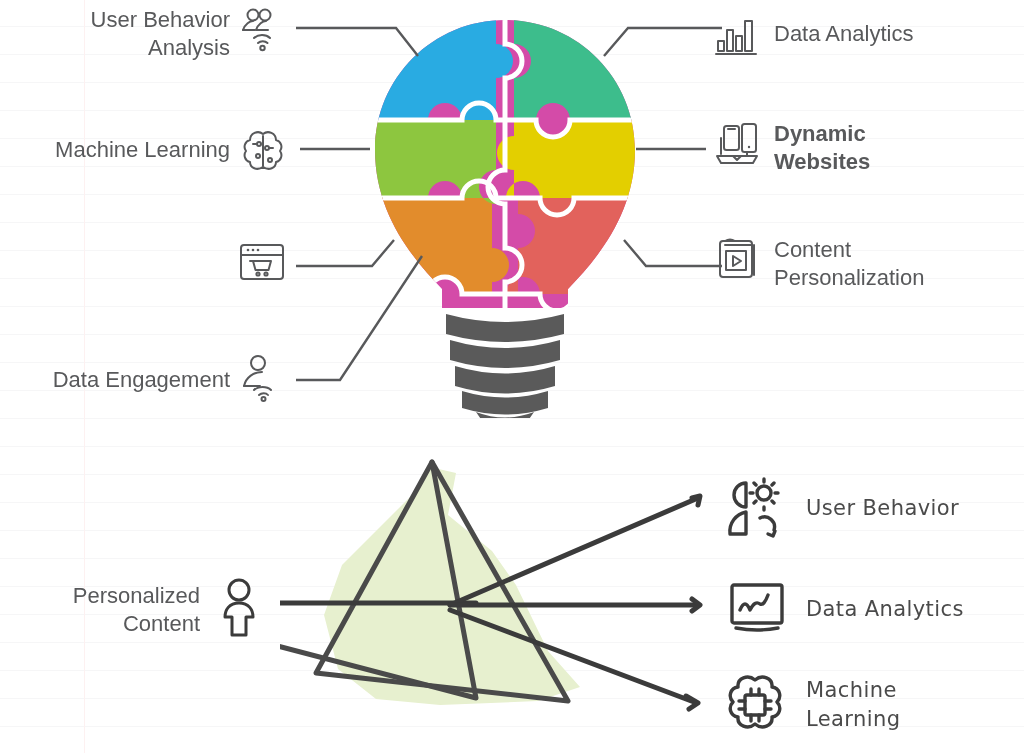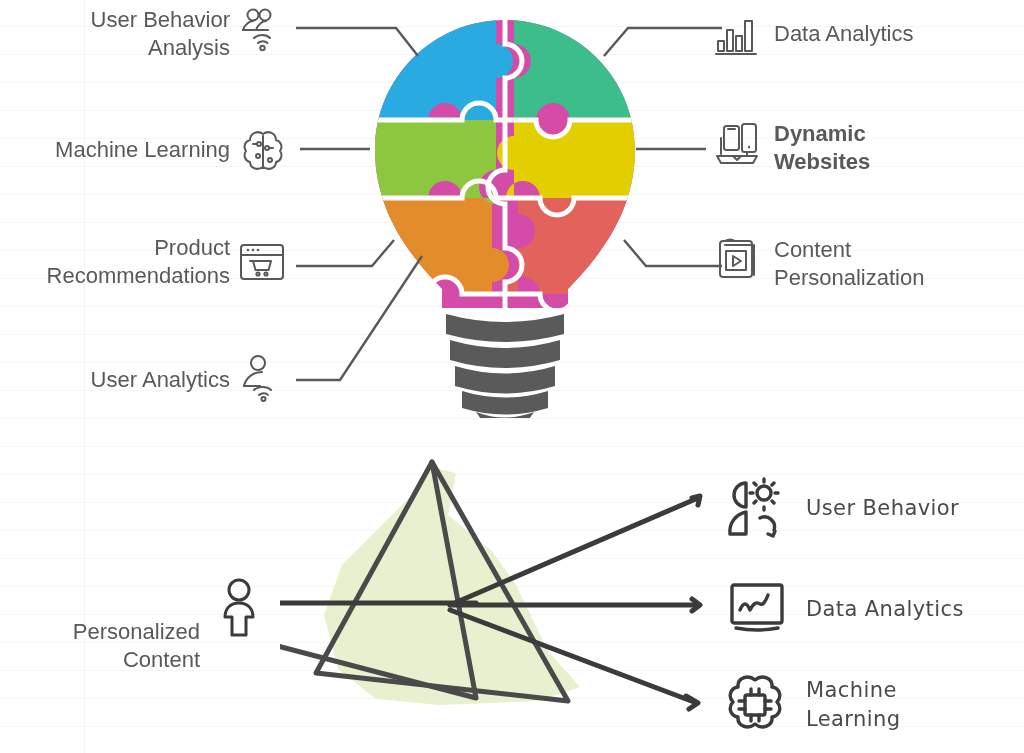--- a/index.html
+++ b/index.html
@@ -173,42 +173,40 @@
       <path d="M16 28 a2 2 0 1 0 4 0 a2 2 0 1 0 -4 0"></path>
       <path d="M28 32 a2 2 0 1 0 4 0 a2 2 0 1 0 -4 0"></path>
     </svg>
   </div>
   <div class="conn" style="left:300px;top:142px;">
     <svg width="90" height="14" viewBox="0 0 90 14" fill="none" stroke="#58595b" stroke-width="2.4">
       <path d="M0 7 H70"></path>
     </svg>
   </div>
 
-  <div class="label r" style="left:0px;top:234px;width:230px;">Product
-Recommendations</div>
   <div class="icon" style="left:238px;top:240px;">
     <svg width="48" height="44" viewBox="0 0 48 44" fill="none" stroke="#58595b" stroke-width="2" stroke-linecap="round" stroke-linejoin="round">
       <rect x="3" y="5" width="42" height="34" rx="3"></rect>
       <path d="M3 15 H45"></path>
       <circle cx="10" cy="10" r="1.3" fill="#58595b" stroke="none"></circle>
       <circle cx="15" cy="10" r="1.3" fill="#58595b" stroke="none"></circle>
       <circle cx="20" cy="10" r="1.3" fill="#58595b" stroke="none"></circle>
       <path d="M15 21 h18 l-2.5 9 h-13 Z"></path>
       <path d="M12 21 h3"></path>
       <circle cx="20" cy="34" r="1.6"></circle>
       <circle cx="28" cy="34" r="1.6"></circle>
     </svg>
   </div>
   <div class="conn" style="left:296px;top:232px;">
     <svg width="110" height="44" viewBox="0 0 110 44" fill="none" stroke="#58595b" stroke-width="2.4">
       <path d="M0 34 H76 L98 8"></path>
     </svg>
   </div>
 
-  <div class="label r" style="left:10px;top:366px;width:220px;">User Analytics</div>
+  <div class="label r" style="left:10px;top:366px;width:220px;">Data Engagement</div>
   <div class="icon" style="left:240px;top:352px;">
     <svg width="46" height="48" viewBox="0 0 46 48" fill="none" stroke="#58595b" stroke-width="2" stroke-linecap="round" stroke-linejoin="round">
       <circle cx="18" cy="11" r="7"></circle>
       <path d="M4 34 c2-9 10-14 18-14"></path>
       <path d="M4 34 h16"></path>
       <path d="M14 38 c4-4 13-4 17 0"></path>
       <path d="M19 43 c2.5-2.5 7-2.5 9 0"></path>
       <circle cx="23.5" cy="47" r="2"></circle>
     </svg>
   </div>
@@ -263,21 +261,21 @@
       <path d="M6 10 a3 3 0 0 1 3-3 h26 a3 3 0 0 1 3 3 v30 a3 3 0 0 1 -3 3 h-26 a3 3 0 0 1 -3-3 Z"></path>
       <path d="M11 7 q5-3 10 0 M11 11 h26"></path>
       <rect x="12" y="17" width="20" height="19"></rect>
       <path d="M19 22 l8 5 l-8 5 Z"></path>
       <path d="M40 11 v30"></path>
     </svg>
   </div>
   <div class="label l" style="left:774px;top:236px;width:250px;">Content
 Personalization</div>
 
-  <div class="label r" style="left:0px;top:582px;width:200px;margin-top:36px;">Personalized
+  <div class="label r" style="left:0px;top:582px;width:200px;">Personalized
 Content</div>
   <div class="icon" style="left:218px;top:578px;">
     <svg width="44" height="64" viewBox="0 0 44 64" fill="none" stroke="#3b3b3b" stroke-width="3" stroke-linecap="round" stroke-linejoin="round">
       <circle cx="21" cy="12" r="10"></circle>
       <path d="M21 25 c-10 0-14 7-14 14 h7 v18 h14 v-18 h7 c0-7-4-14-14-14 Z"></path>
     </svg>
   </div>
 
   <div class="prism">
     <svg width="460" height="290" viewBox="0 0 460 290">

